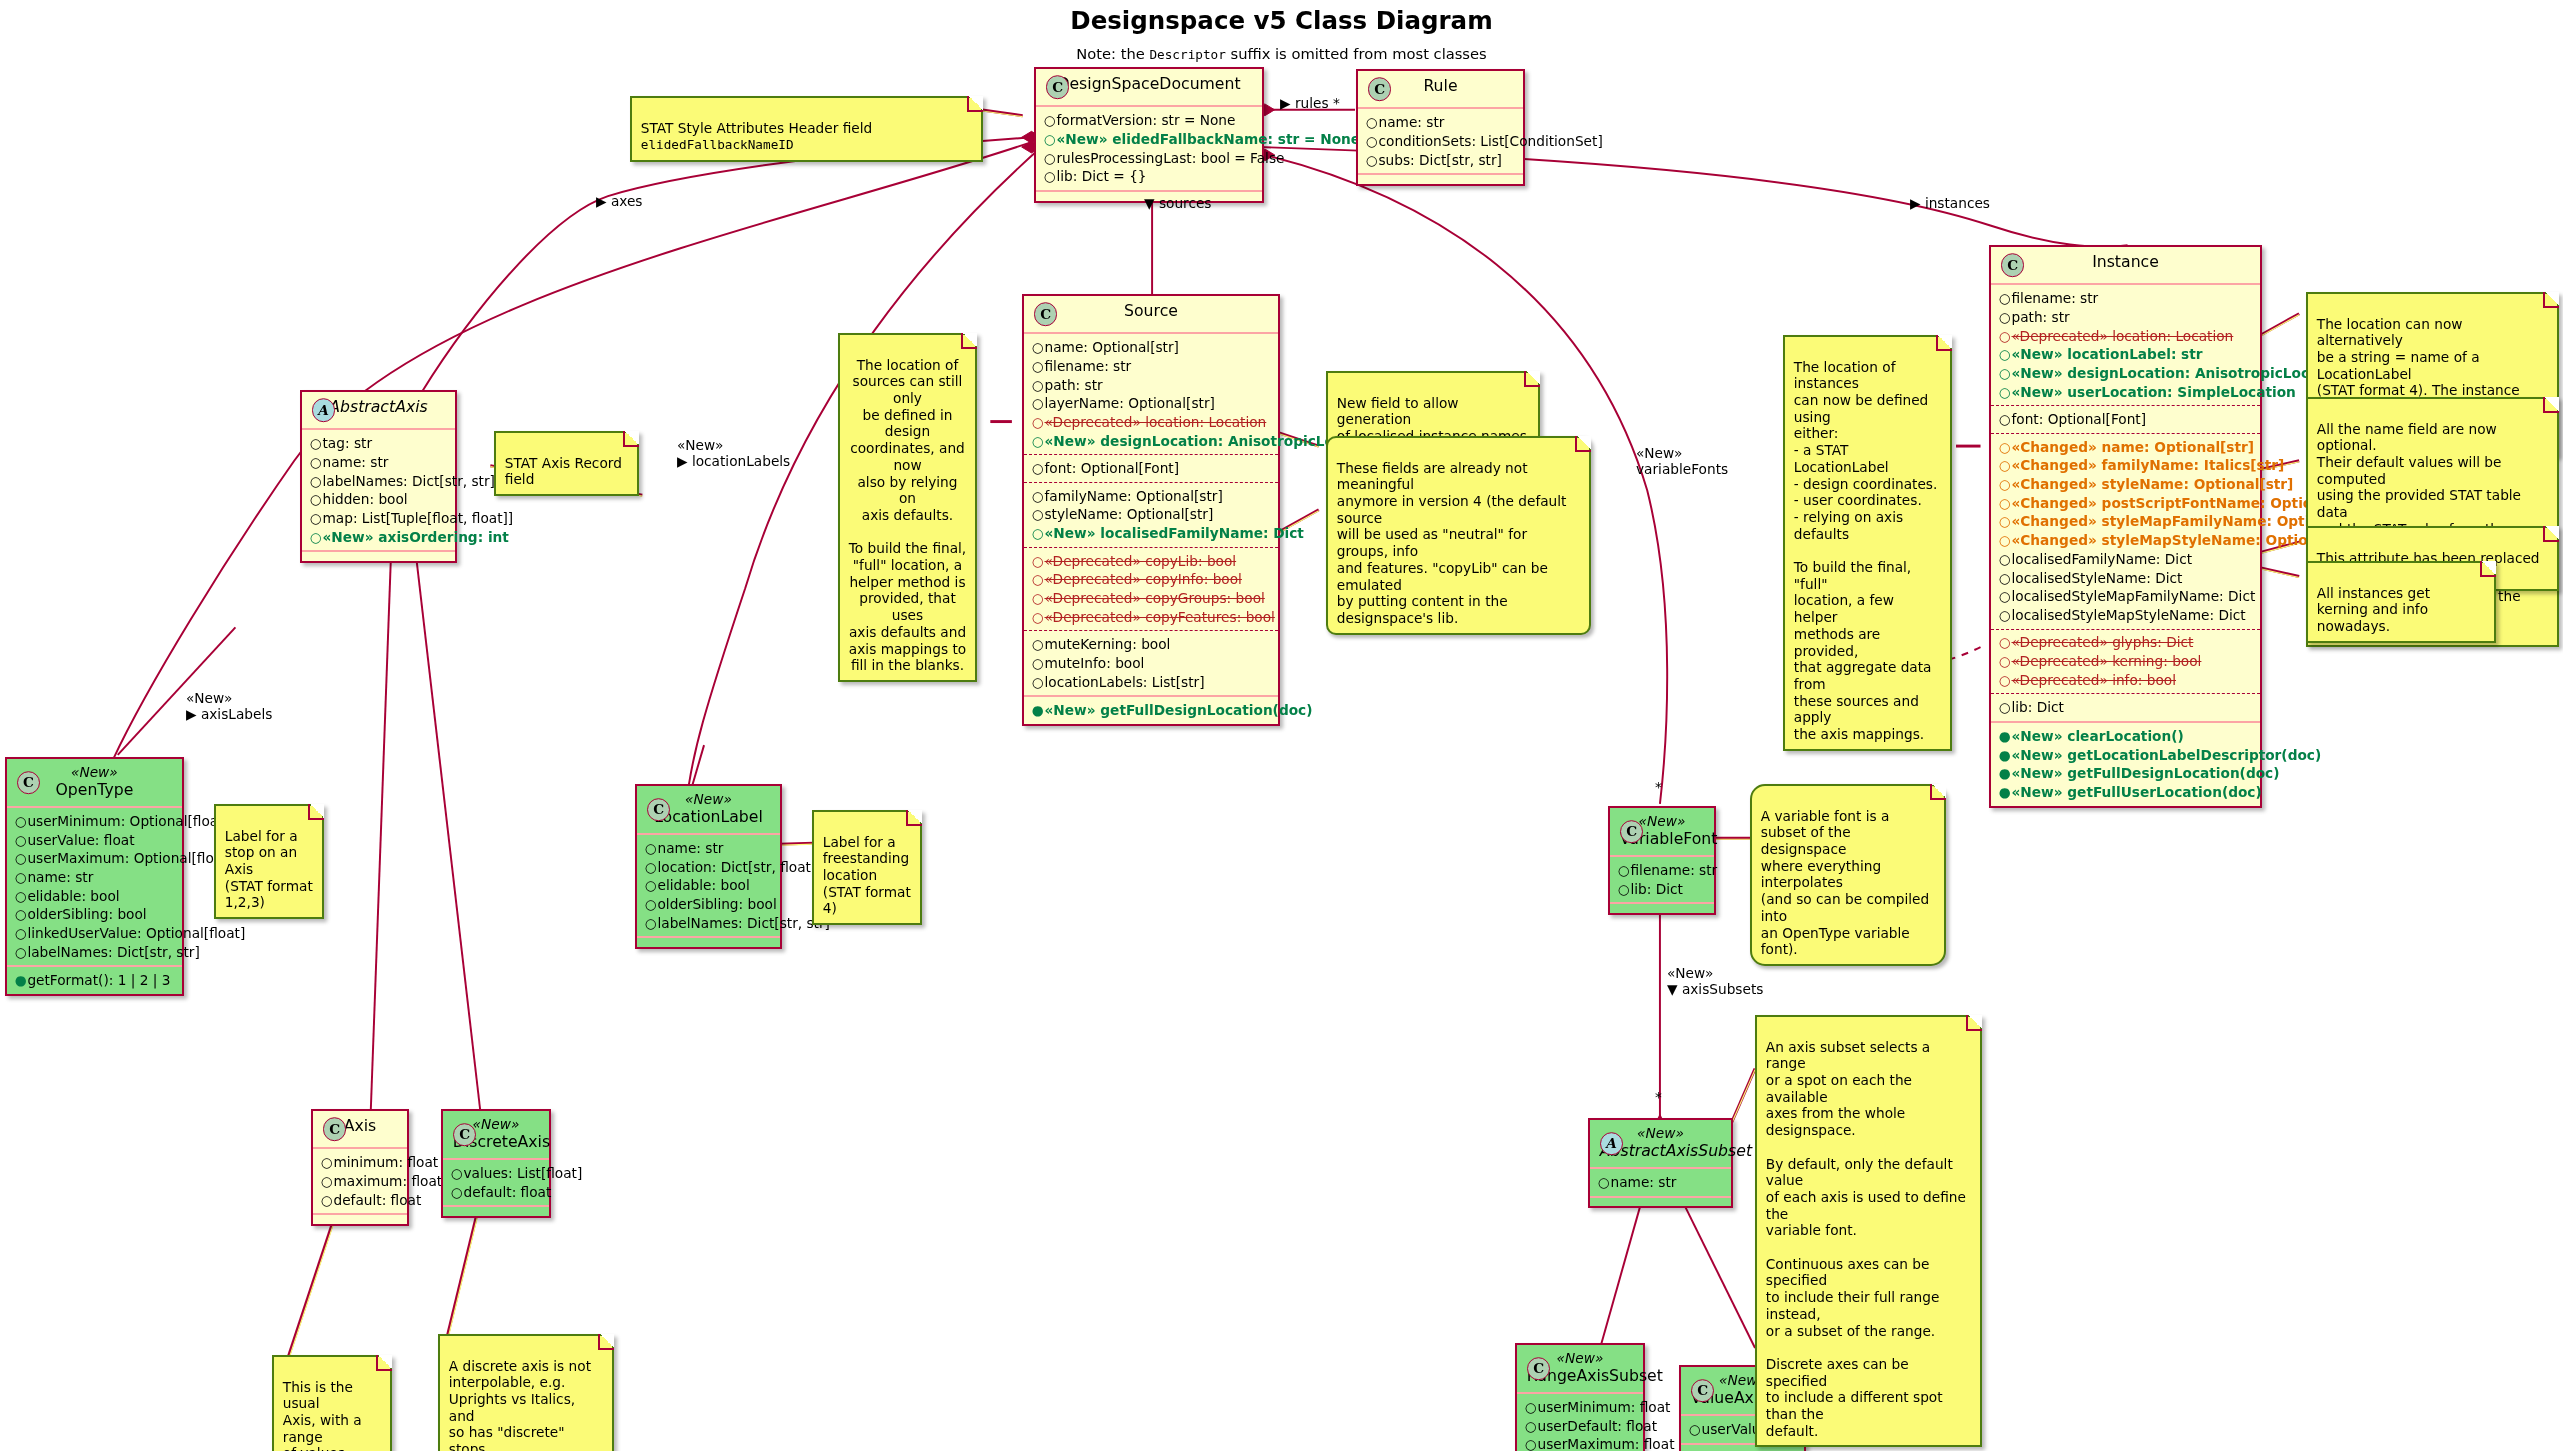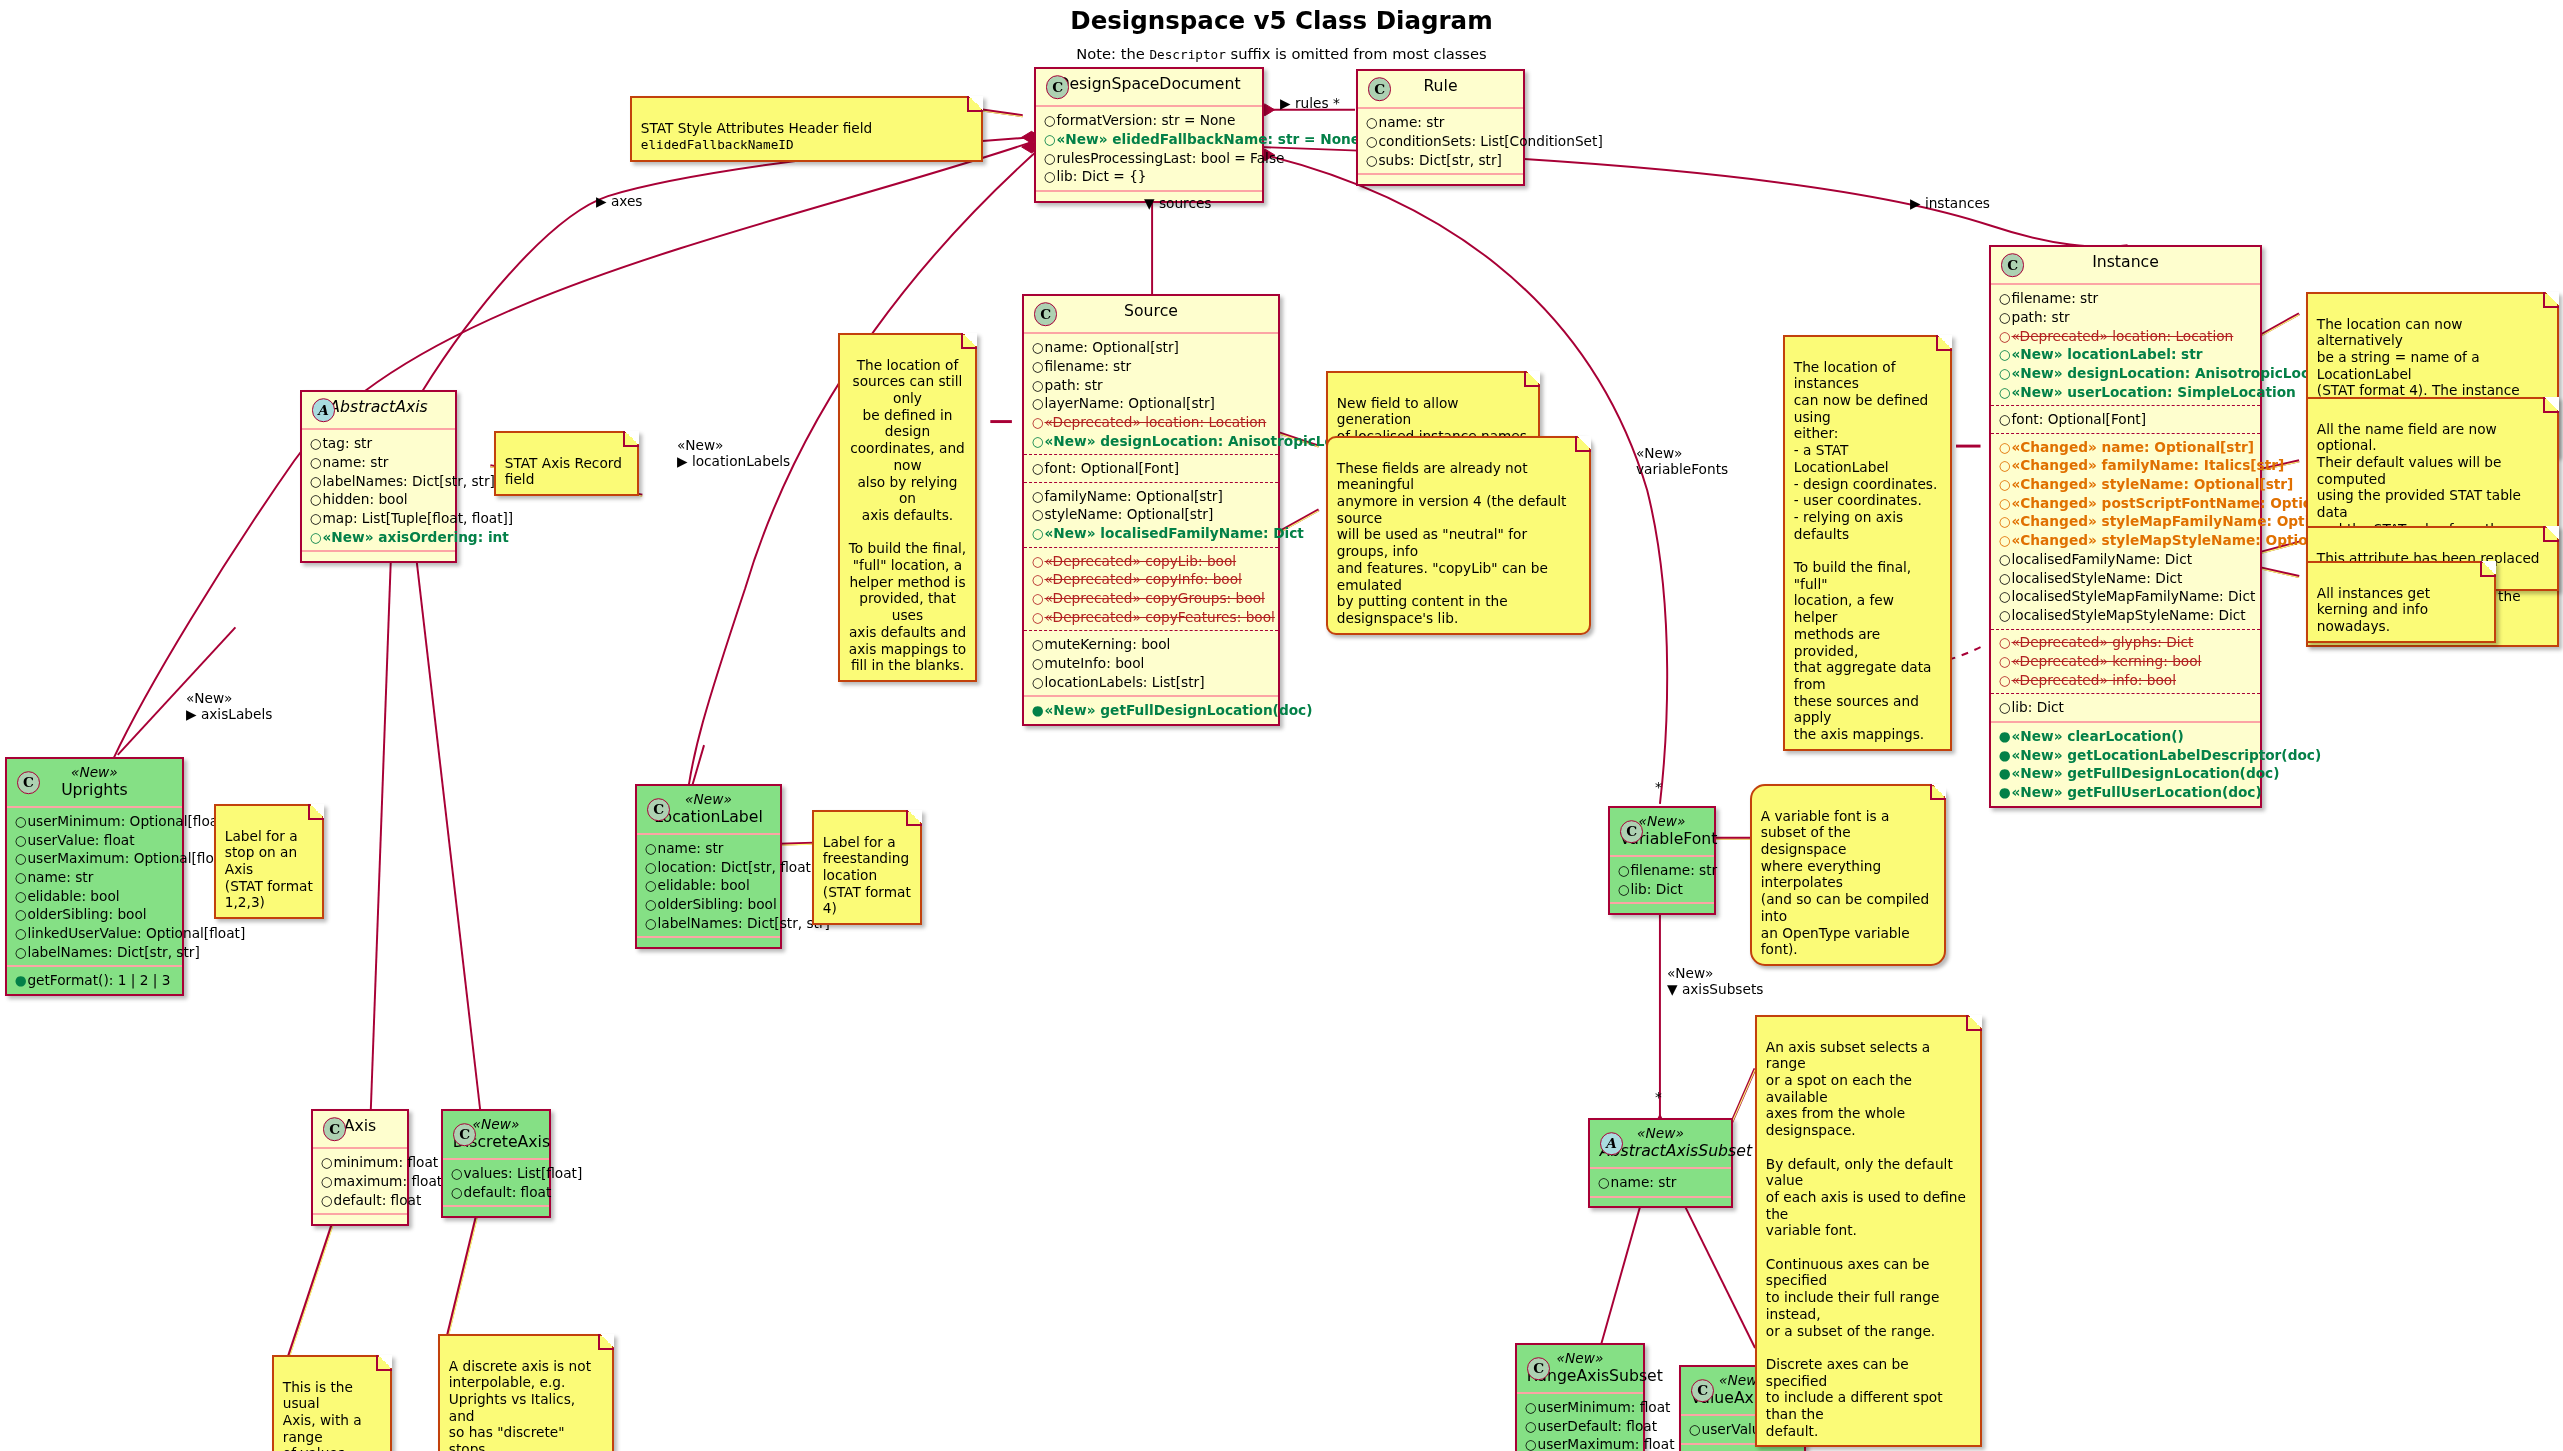--- a/index.html
+++ b/index.html
@@ -50,21 +50,21 @@
     position:absolute;left:9.8px;top:50%;transform:translateY(-50%);
     width:21.6px;height:21.6px;border-radius:50%;
     display:flex;align-items:center;justify-content:center;
     font-size:13.7px;font-weight:bold;font-family:"DejaVu Serif","Liberation Serif",serif;
   }
   .cicon.C{background:#ADD1B2;border:1.5px solid #A80036;color:#000;}
   .cicon.A{background:#A9DCDF;border:1.5px solid #A80036;color:#000;font-style:italic;}
 
   
   .note{
-    position:absolute;background:#FBFB77;border:2px solid #c2410c;
+    position:absolute;background:#FBFB77;border:2px solid #4d7c0f;
     box-shadow:2.9px 2.9px 3.9px rgba(0,0,0,.28);
     font-size:13.7px;line-height:16.7px;color:#000;padding:4.9px 8.8px 5.9px 8.8px;
     box-sizing:border-box;white-space:pre-line;
   }
   .note .fold{
     position:absolute;right:-2px;top:-2px;width:13.7px;height:13.7px;
     background:linear-gradient(225deg,#ffffff 50%,transparent 50%);
     border-left:2px solid #A80036;border-bottom:2px solid #A80036;
     transform:rotate(0deg);
   }
@@ -287,21 +287,21 @@
       <div class="row"><span class="bul">○</span><span>map: List[Tuple[float, float]]</span></div>
       <div class="row newf"><span class="bul">○</span><span>«New» axisOrdering: int</span></div>
     </div>
     <div class="sect empty"></div>
   </div>
 
   <div class="cls green" style="left:4.9px;top:757px;width:179px;">
     <div class="hdr">
       <span class="cicon C">C</span>
       <span class="stereo">«New»</span>
-      <span class="cname">Uprights</span>
+      <span class="cname">OpenType</span>
     </div>
     <div class="sect">
       <div class="row"><span class="bul">○</span><span>userMinimum: Optional[float]</span></div>
       <div class="row"><span class="bul">○</span><span>userValue: float</span></div>
       <div class="row"><span class="bul">○</span><span>userMaximum: Optional[float]</span></div>
       <div class="row"><span class="bul">○</span><span>name: str</span></div>
       <div class="row"><span class="bul">○</span><span>elidable: bool</span></div>
       <div class="row"><span class="bul">○</span><span>olderSibling: bool</span></div>
       <div class="row"><span class="bul">○</span><span>linkedUserValue: Optional[float]</span></div>
       <div class="row"><span class="bul">○</span><span>labelNames: Dict[str, str]</span></div>

